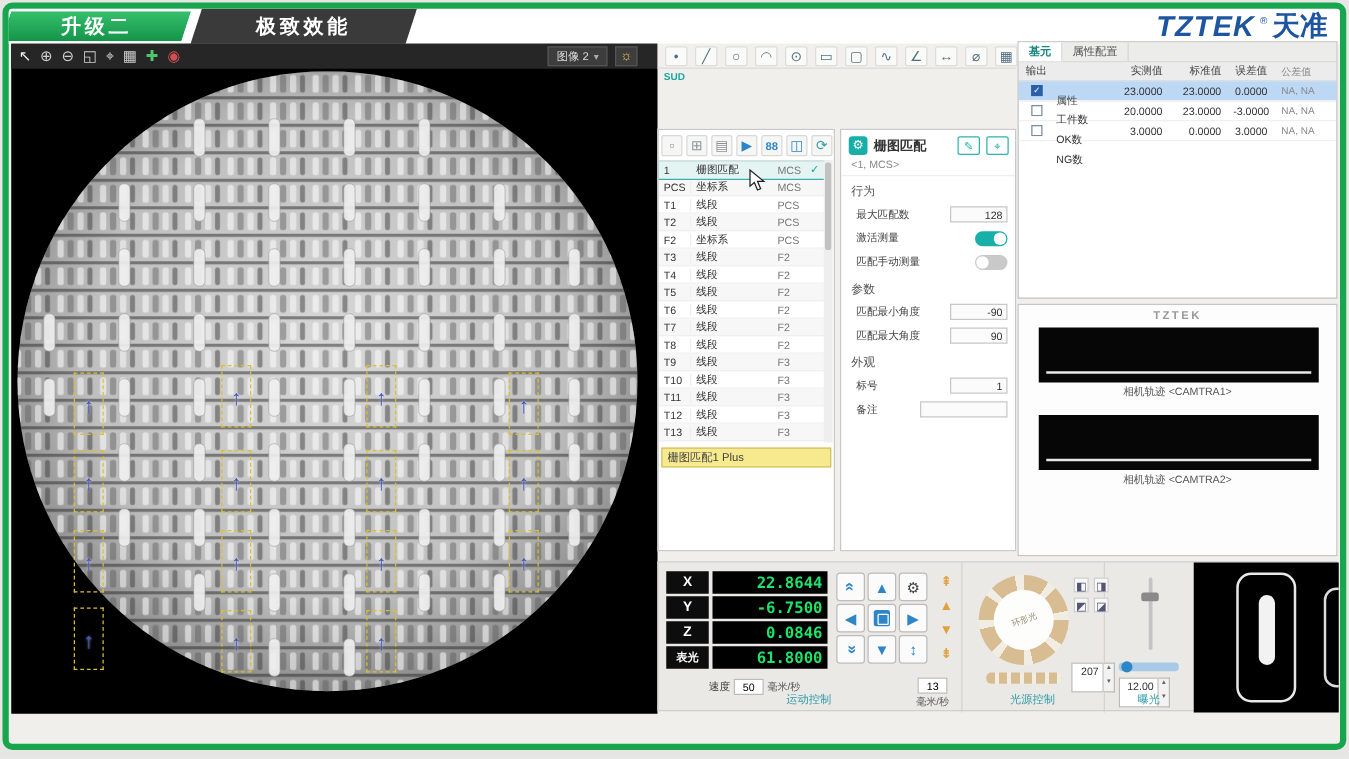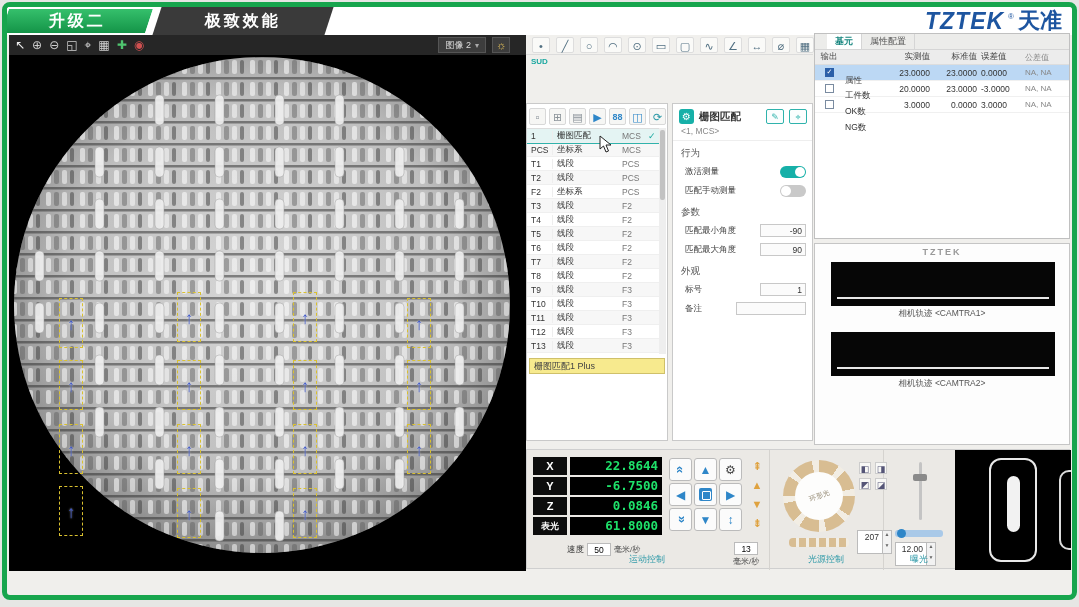--- a/index.html
+++ b/index.html
@@ -66,33 +66,33 @@
   .plab { flex:1; font-size:8.5px; color:#444; }
   .pv { width:46px; height:13px; border:1px solid #c8c8c8; background:#fbfbfb; font-size:8.5px; color:#333;
         text-align:right; padding:0 3px; line-height:12px; }
   .pv.wide { width:70px; }
   .tg { width:26px; height:12px; border-radius:6px; background:#c9c9c9; position:relative; }
   .tg::after { content:""; position:absolute; left:1px; top:1px; width:10px; height:10px; border-radius:50%; background:#fff; }
   .tg.on { background:#17b0a8; }
   .tg.on::after { left:auto; right:1px; }
   
   .results { position:absolute; left:807px; top:26px; width:256px; height:206px; background:#fff; border:1px solid #c0c0c0; }
-  .tabs { display:flex; height:16px; background:#ececea; border-bottom:1px solid #d5d5d5;padding-left:12px; }
+  .tabs { display:flex; height:16px; background:#ececea; border-bottom:1px solid #d5d5d5; }
   .tab { padding:0 8px; font-size:9px; color:#555; line-height:15px; border-right:1px solid #d5d5d5; }
   .tab.act { background:#fff; color:#17867f; font-weight:bold; }
   .rhead, .rrow { display:flex; height:15px; align-items:center; font-size:8.5px; }
   .rhead { background:#ececec; color:#444; border-bottom:1px solid #ddd; }
   .rrow { height:16px; color:#333; border-bottom:1px solid #f0f0f0; }
   .rrow.hl { background:#bcd8f4; }
   .rc { padding:0 2px; overflow:hidden; white-space:nowrap; }
   .c0 { width:28px; display:flex; justify-content:center; }
   .c1 { width:42px;margin-top:47px; }
   .c2 { width:47px; text-align:right; }
   .c3 { width:47px; text-align:right; }
-  .c4 { width:44px; text-align:left; }
+  .c4 { width:44px; text-align:center; }
   .c5 { width:44px; color:#888; font-size:8px; }
   .cb { width:9px; height:9px; border:1px solid #7a8ba0; background:#fff; }
   .cb.on { background:#2b5fa8; border-color:#2b5fa8; position:relative; }
   .cb.on::after { content:"✓"; color:#fff; font-size:7px; position:absolute; left:1px; top:-1px; }
   
   .traj { position:absolute; left:807px; top:236px; width:256px; height:202px; background:#fdfdfd; border:1px solid #c5c5c5; }
   .traj-title { text-align:center; font-size:9px; color:#999; letter-spacing:2px; padding-top:3px; font-weight:bold; }
   .strip { position:absolute; left:16px; top:18px; width:224px; height:44px; background:#060606; }
   .strip.s2 { top:88px; }
   .tline { position:absolute; left:6px; bottom:7px; width:212px; height:2px; background:#e8e8e8; }
@@ -460,20 +460,24 @@
     <div class="p-head">
       <div class="p-ico">⚙</div>
       <div class="p-title">栅图匹配</div>
       <div class="pbtn">✎</div>
       <div class="pbtn">⌖</div>
     </div>
     <div class="p-sub">&lt;1, MCS&gt;</div>
     <div id="prop-sections">
         <div class="sec-title">行为</div>
         <div class="prow">
+          <span class="plab">最大匹配数</span>
+          <div class="pv">128</div>
+        </div>
+        <div class="prow">
           <span class="plab">激活测量</span>
           <div class="tg on"></div>
         </div>
         <div class="prow">
           <span class="plab">匹配手动测量</span>
           <div class="tg"></div>
         </div>
         <div class="sec-title">参数</div>
         <div class="prow">
           <span class="plab">匹配最小角度</span>

